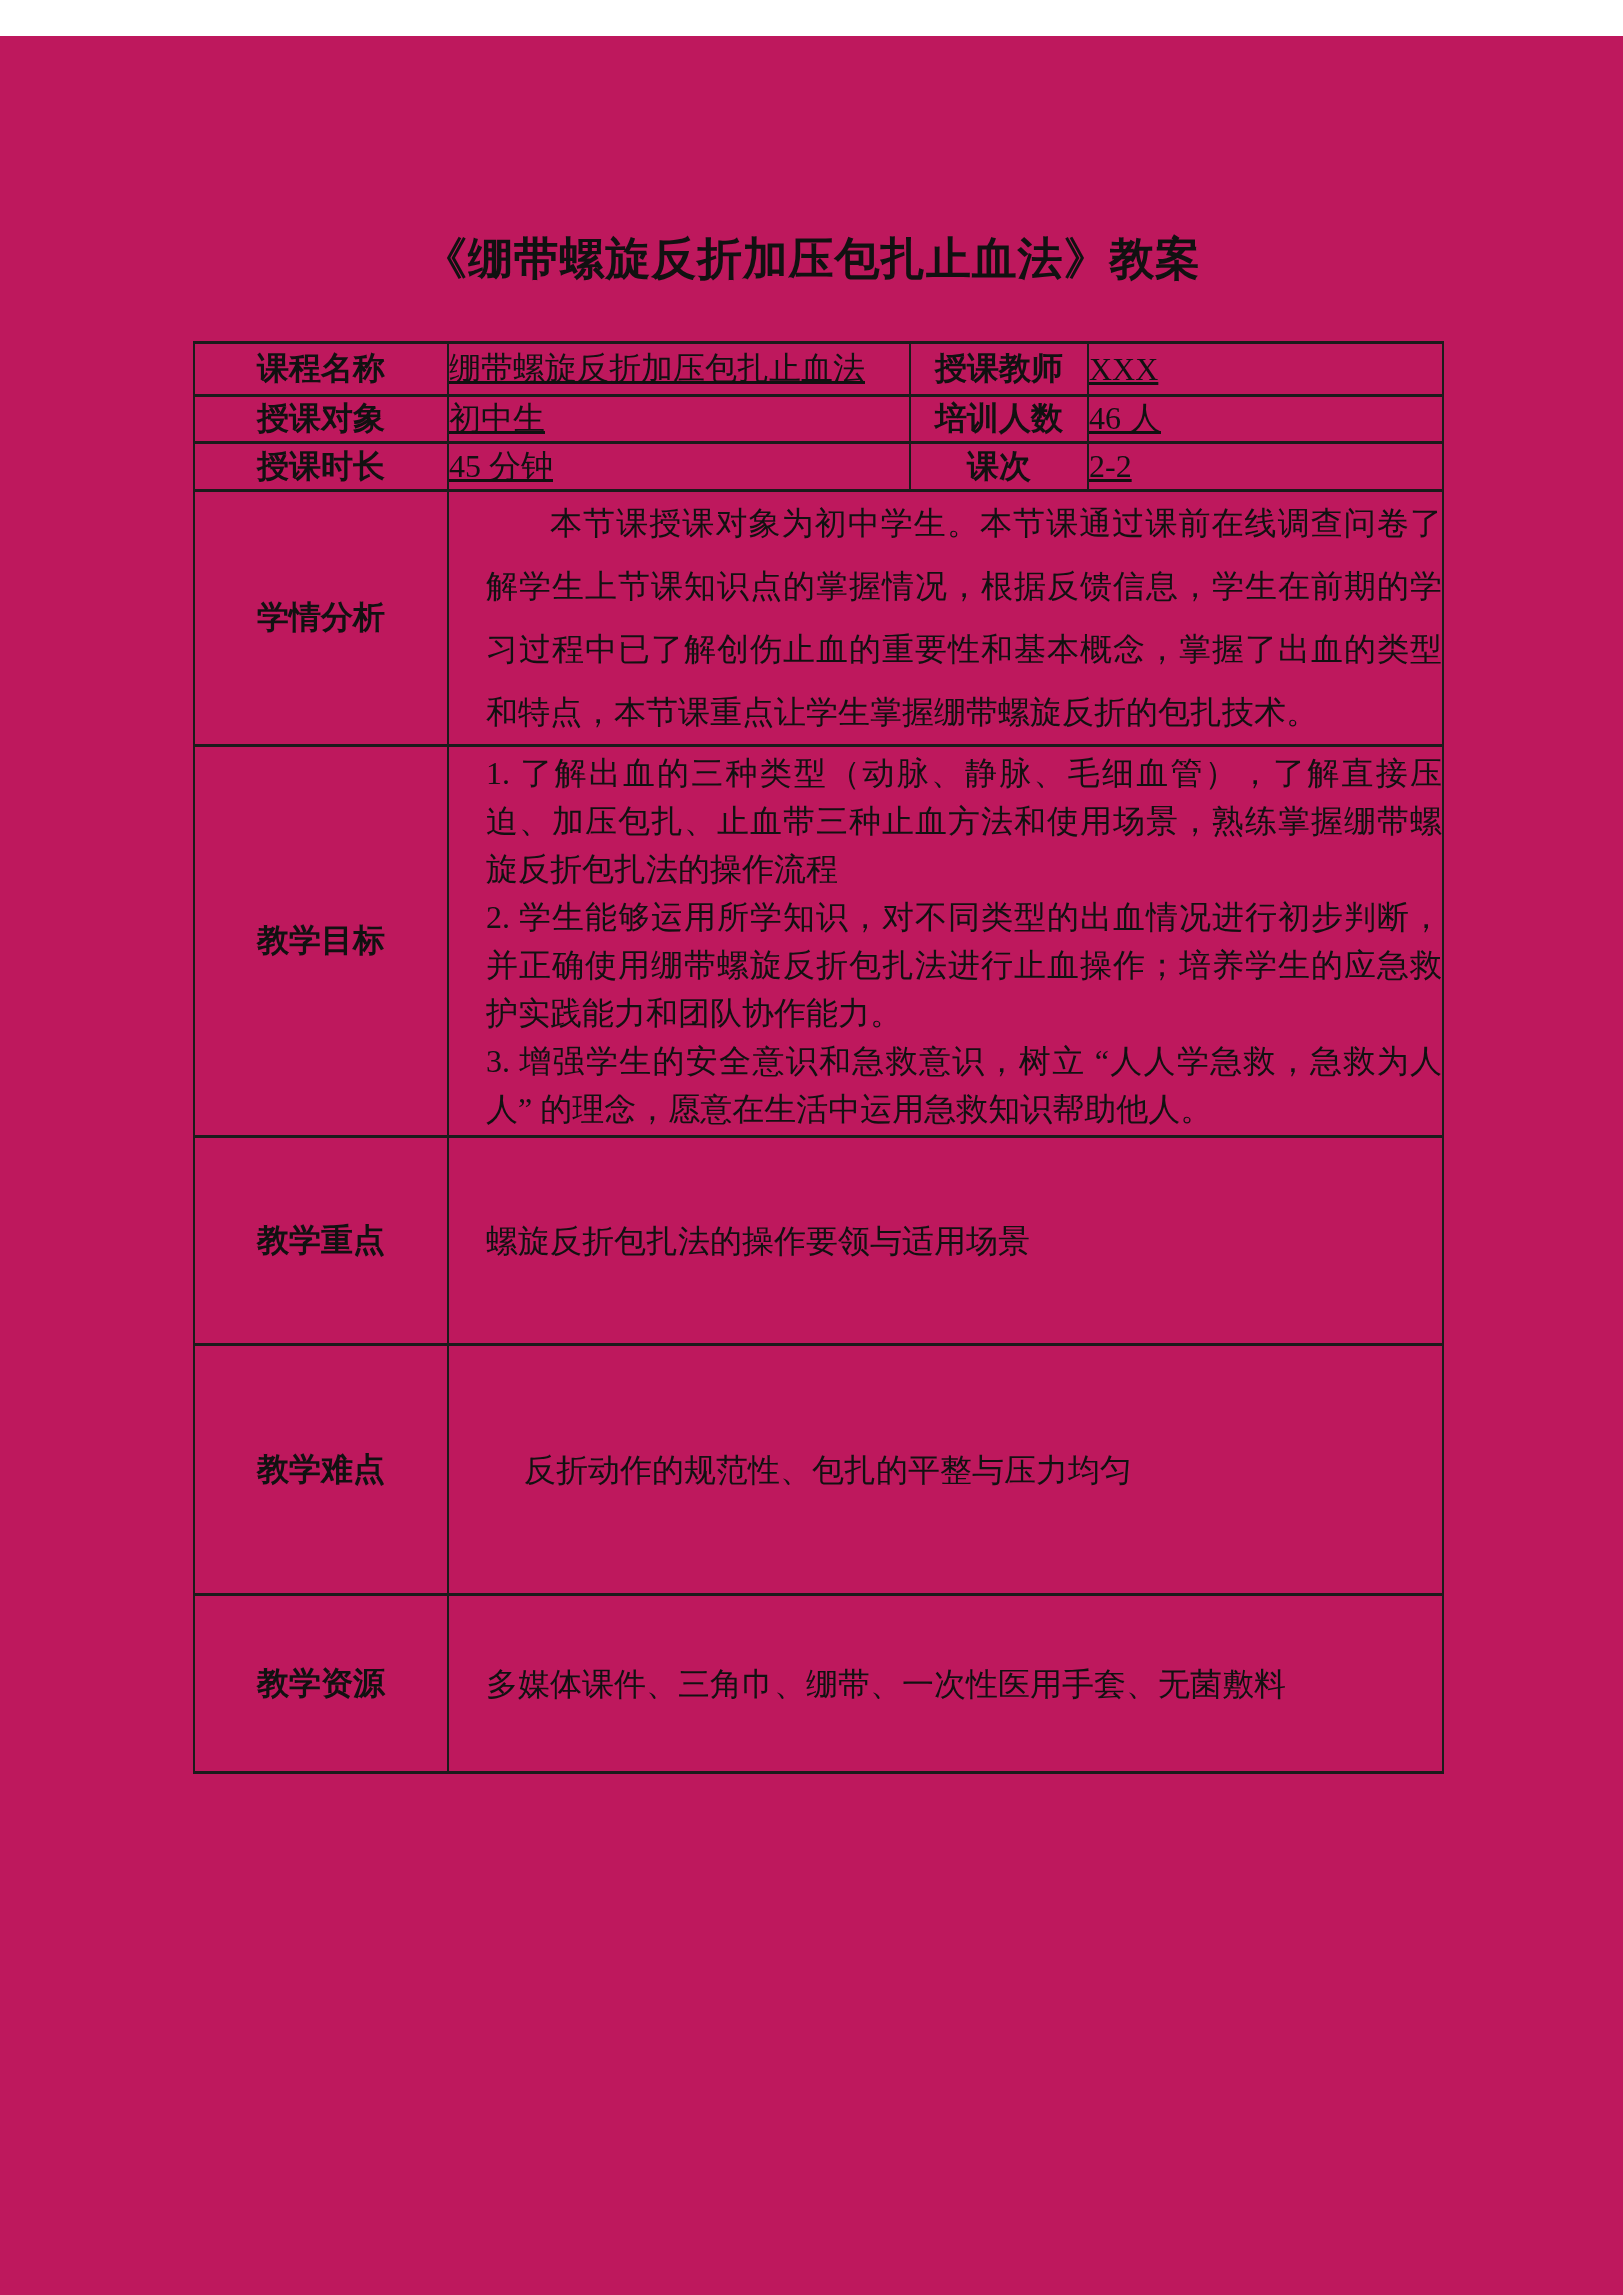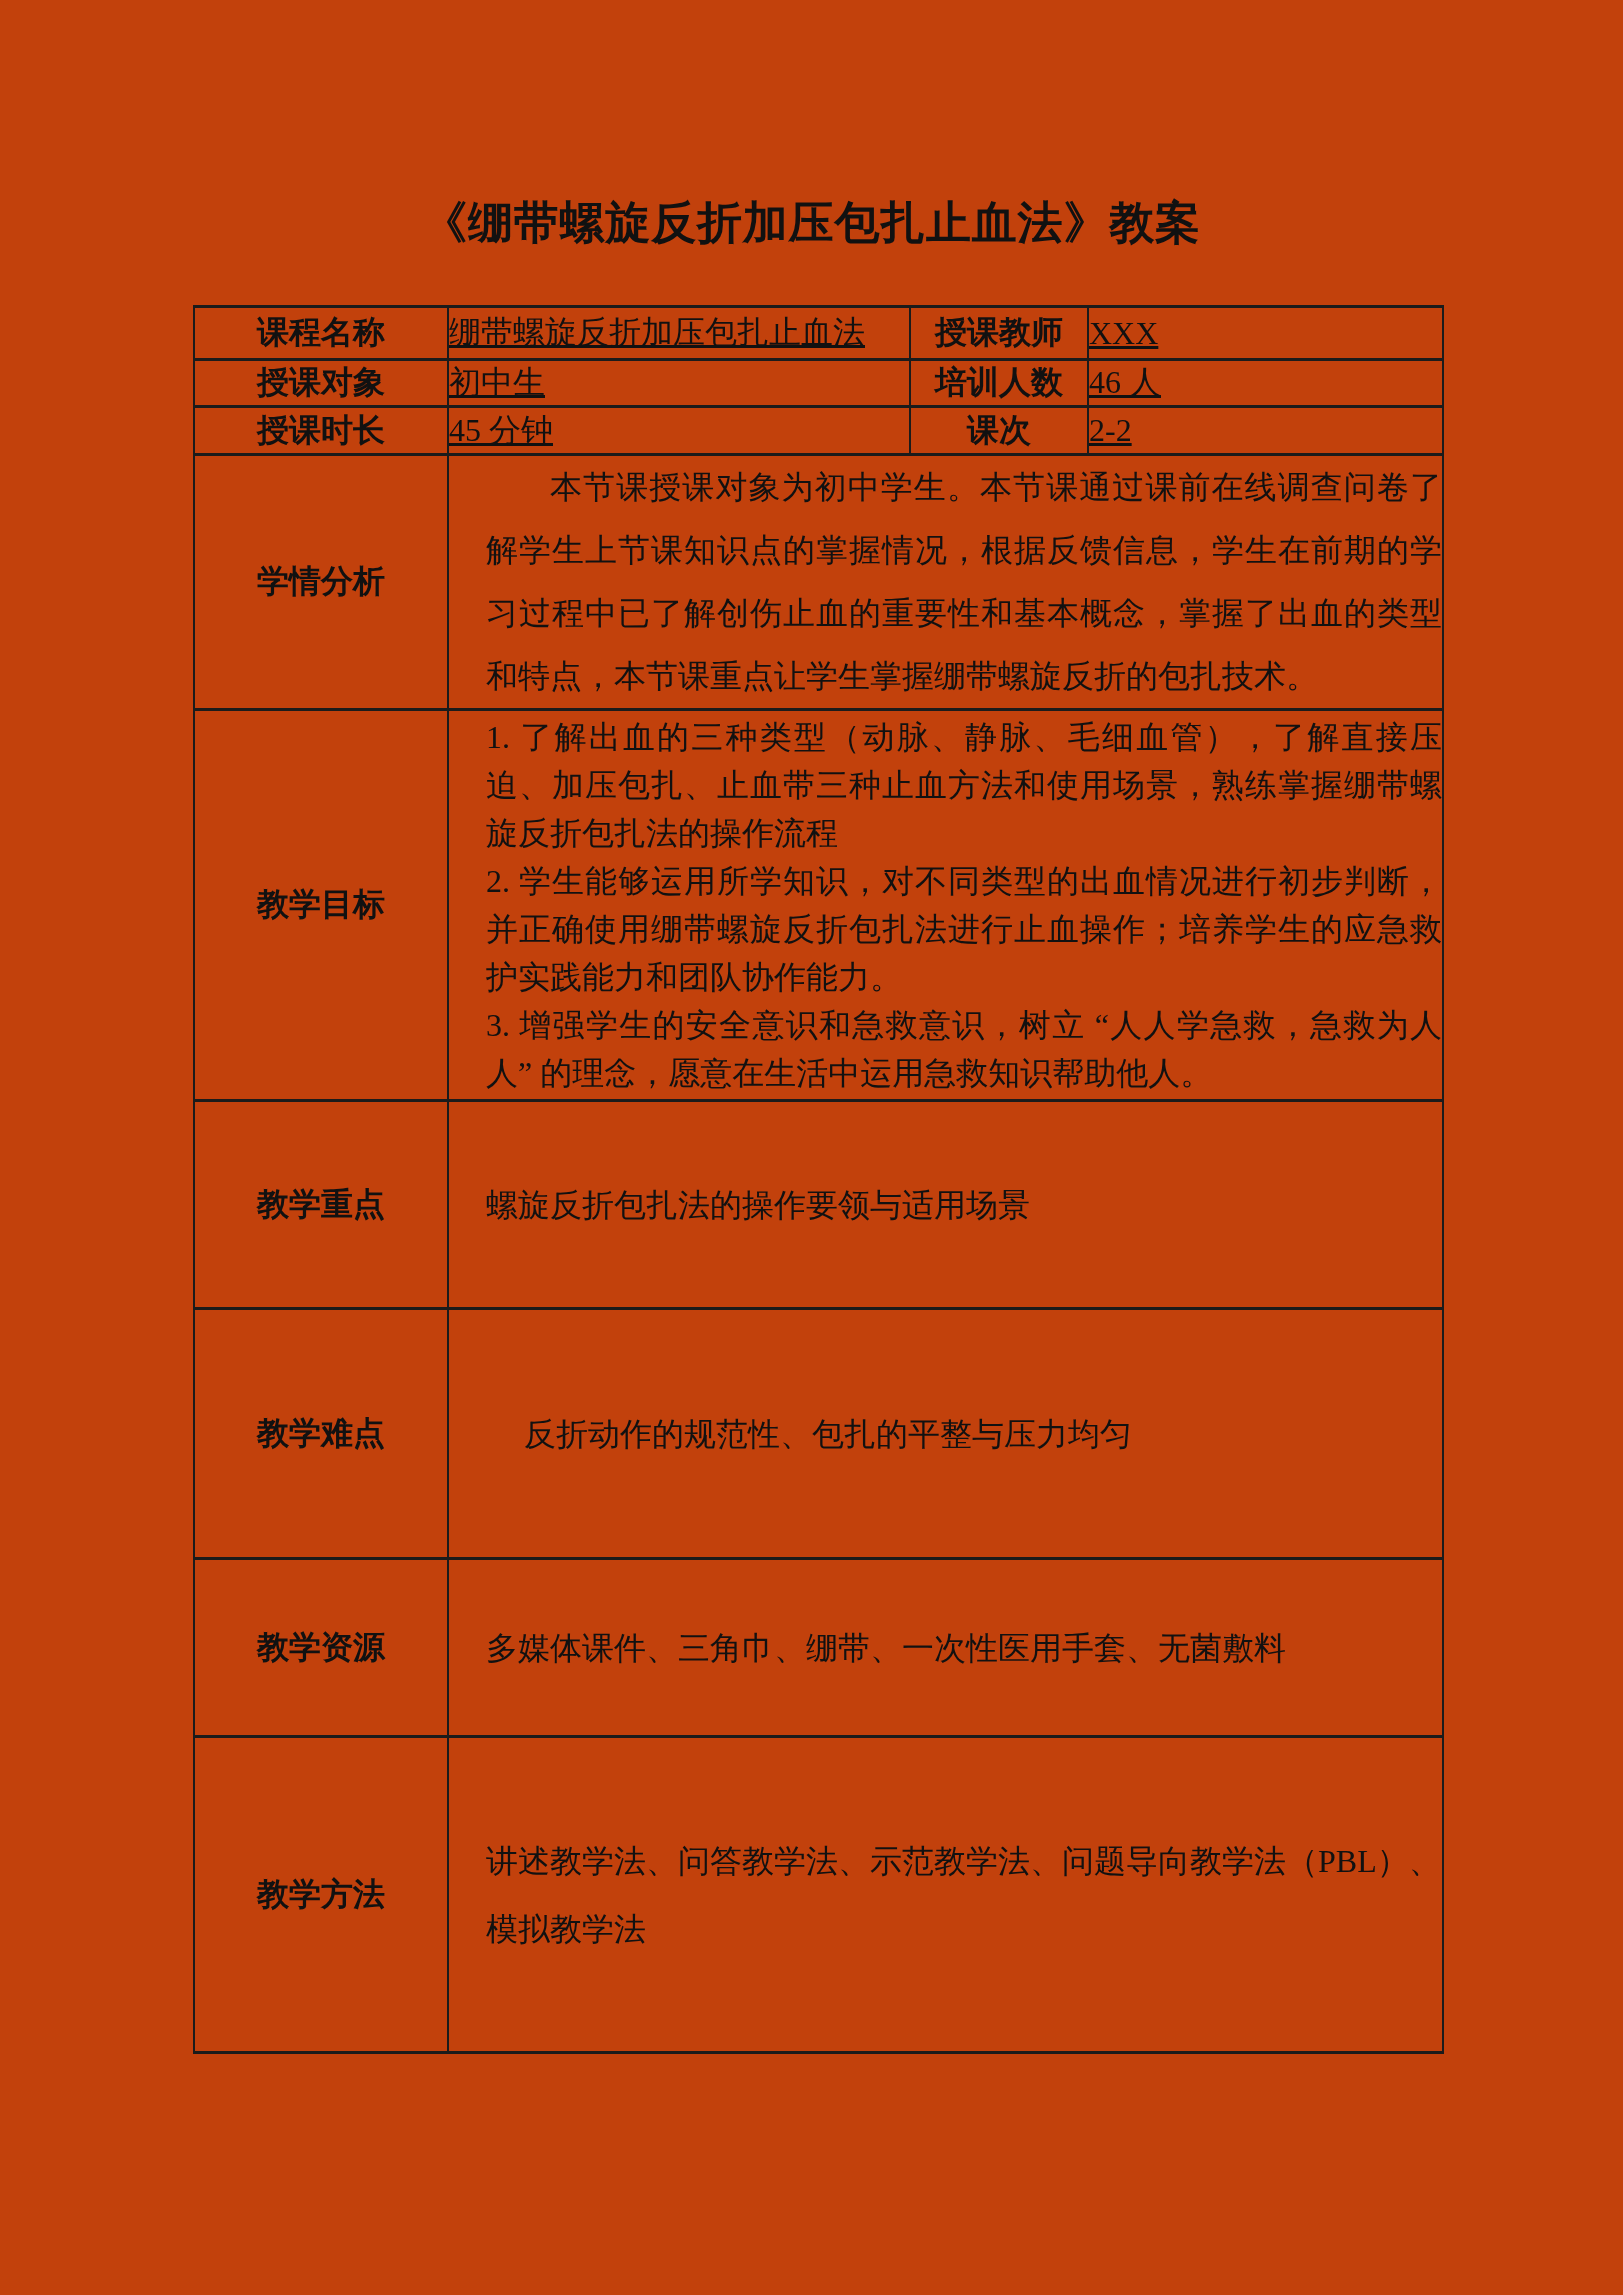--- a/index.html
+++ b/index.html
@@ -10,21 +10,22 @@
     width: 1623px;
     height: 2295px;
     background: #ffffff;
     position: relative;
     font-family: "Liberation Serif", "DejaVu Serif", serif;
     color: #111111;
   }
   .page {
     position: absolute;
     inset: 0;
-    background: #c2410c;
+    background: #be185d;
+    margin-top: 36px;
   }
   .page-title {
     position: absolute;
     top: 193px;
     left: 0;
     width: 1623px;
     text-align: center;
     font-size: 45px;
     font-weight: bold;
     letter-spacing: 0.8px;
@@ -148,23 +149,17 @@
       </td>
     </tr>
 
     <tr style="height:178px">
       <td class="label-cell">教学资源</td>
       <td class="content-cell sec-single" colspan="3">
         <p>多媒体课件、三角巾、绷带、一次性医用手套、无菌敷料</p>
       </td>
     </tr>
 
-    <tr style="height:316px">
-      <td class="label-cell">教学方法</td>
-      <td class="content-cell sec-fangfa" colspan="3">
-        <p>讲述教学法、问答教学法、示范教学法、问题导向教学法（PBL）、模拟教学法</p>
-      </td>
-    </tr>
 
   </tbody>
     </table>
 </div>
 
 
 </body></html>

